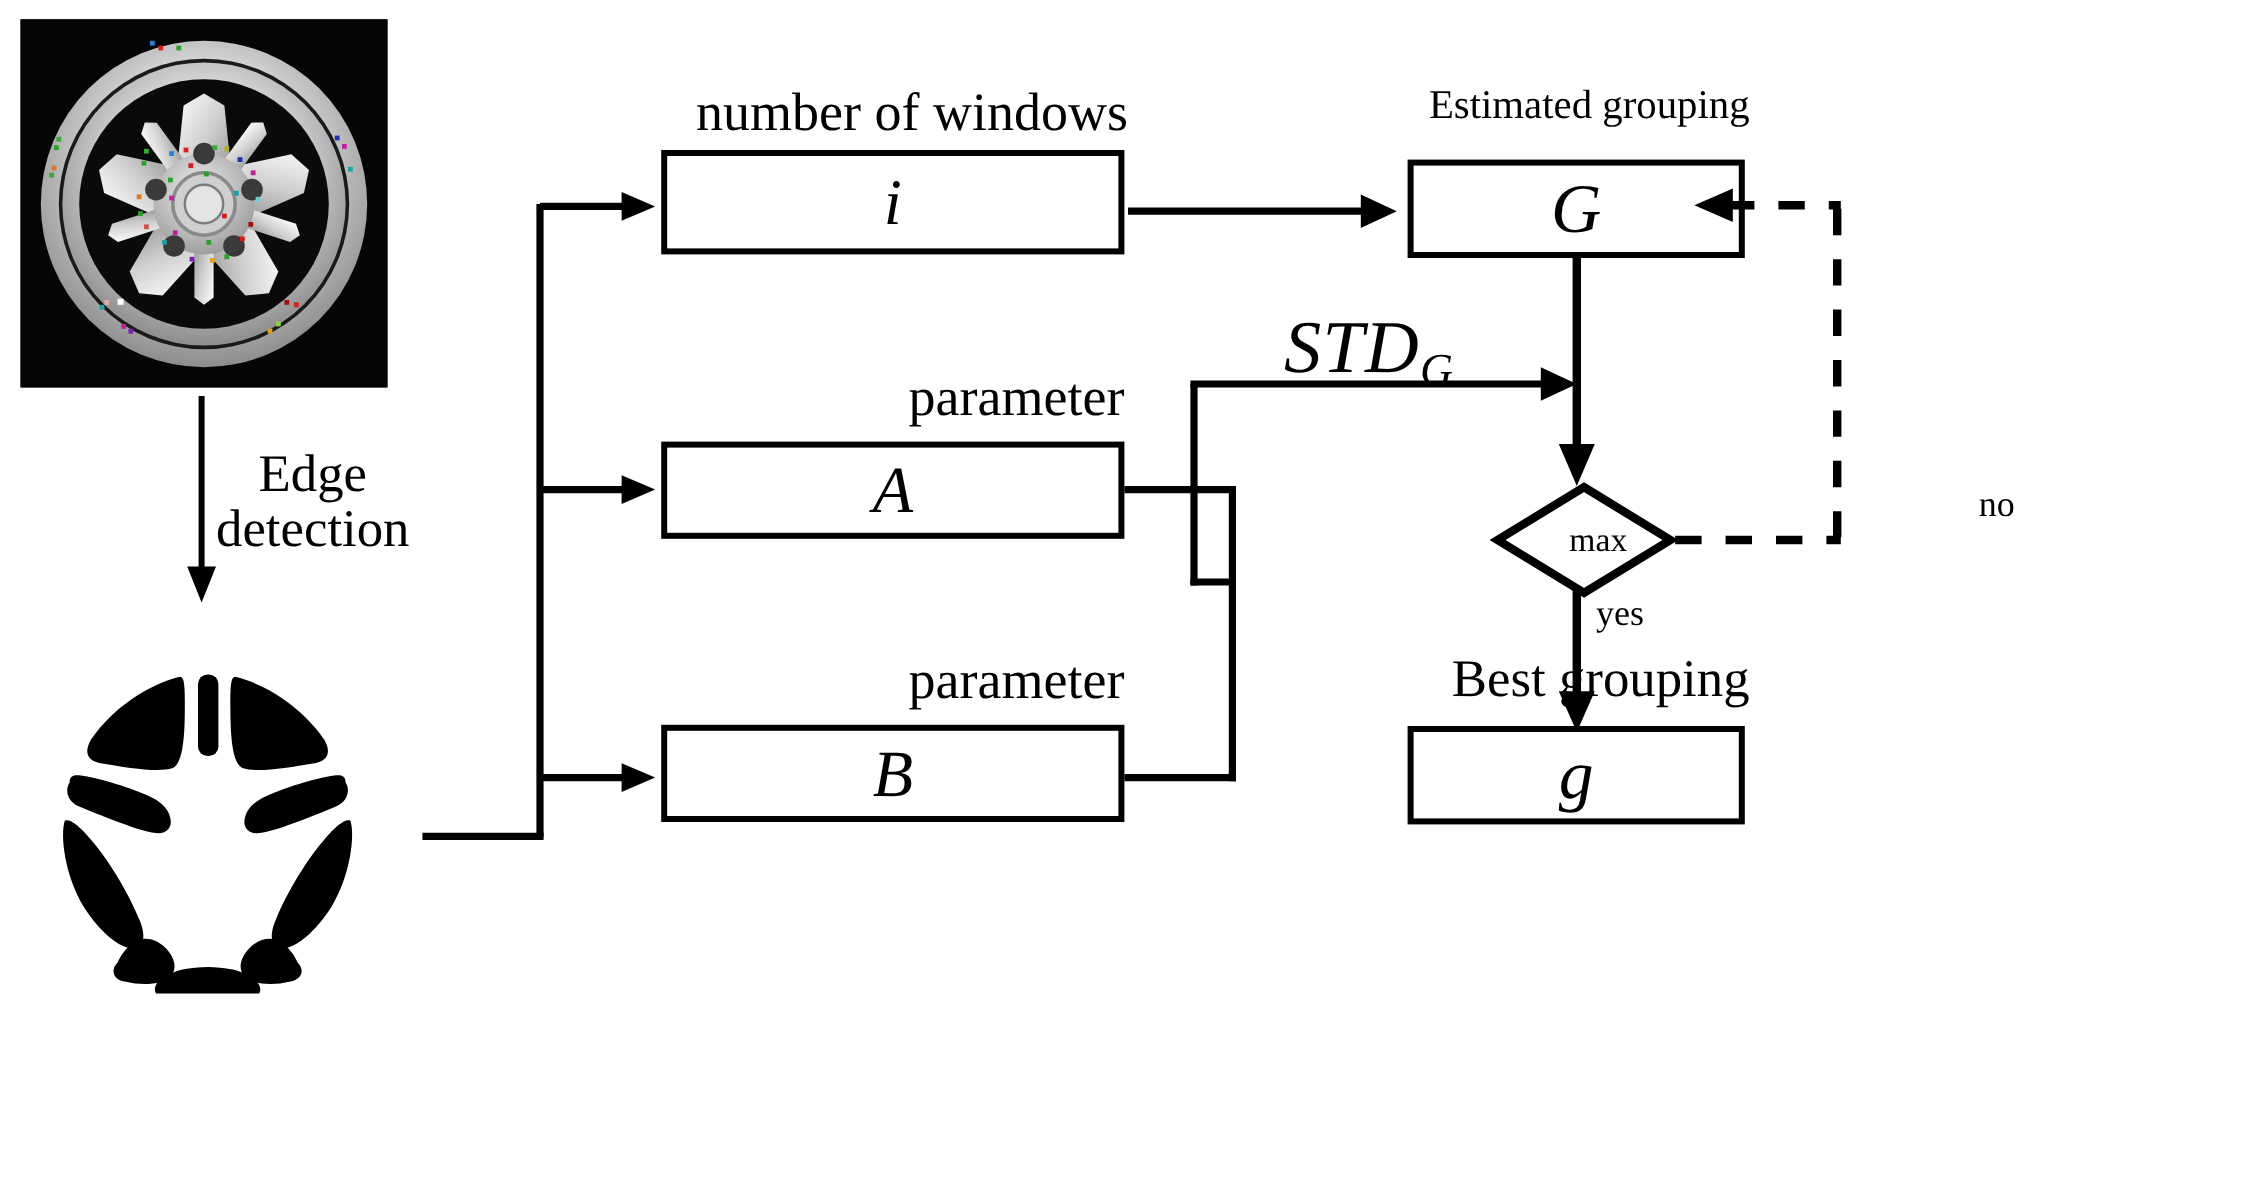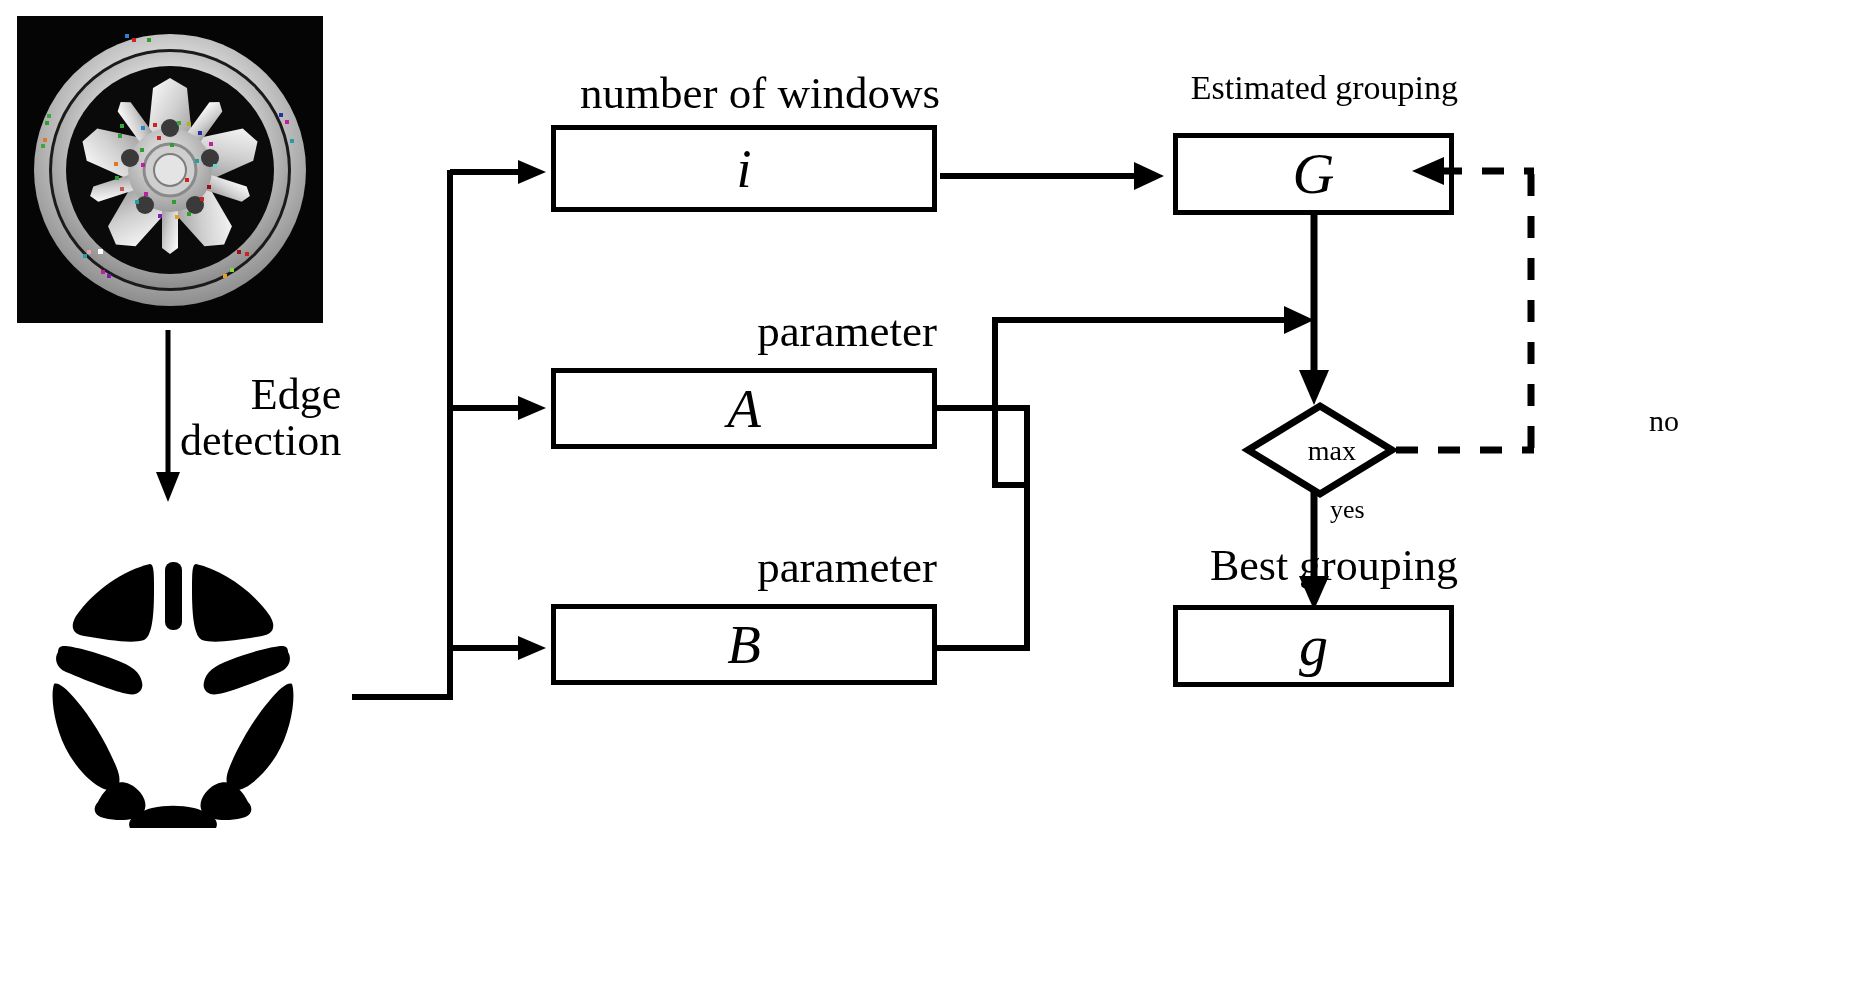--- a/index.html
+++ b/index.html
@@ -162,21 +162,21 @@
           <rect x="81" y="233" width="5" height="5" fill="#ffffff"></rect>
         </g>
       </g>
     </svg>
   </div>
 
   <svg class="node" style="left:140px;top:330px;width:110px;height:185px;">
     <line x1="28" y1="0" x2="28" y2="152" stroke="#000" stroke-width="5"></line>
     <polygon points="28,172 16,142 40,142" fill="#000"></polygon>
   </svg>
-  <div class="cap" style="left:180px;top:372px;font-size:44px;text-align:right;">
+  <div class="cap" style="left:180px;top:372px;font-size:44px;text-align:center;">
     <div>Edge</div>
     <div>detection</div>
   </div>
 
   <div id="sil-wrap">
     <svg width="290" height="290" viewBox="0 0 290 290">
       <g fill="#000">
 
         <rect x="137" y="22" width="17" height="68" rx="8"></rect>
 
@@ -254,20 +254,23 @@
     <line x1="97" y1="108" x2="97" y2="351" stroke="#000" stroke-width="6"></line>
 
     <line x1="62" y1="185" x2="100" y2="185" stroke="#000" stroke-width="6"></line>
 
     <line x1="65" y1="20" x2="65" y2="188" stroke="#000" stroke-width="6"></line>
 
     <line x1="62" y1="20" x2="360" y2="20" stroke="#000" stroke-width="6"></line>
     <polygon points="384,20 354,6 354,34" fill="#000"></polygon>
   </svg>
 
+  <div id="std-label">
+    <span>STD</span><span class="sub">G</span>
+  </div>
 
   <svg class="node" style="left:1290px;top:215px;width:60px;height:200px;">
     <line x1="24" y1="0" x2="24" y2="162" stroke="#000" stroke-width="7"></line>
     <polygon points="24,190 9,155 39,155" fill="#000"></polygon>
   </svg>
 
   <svg class="node" style="left:1240px;top:400px;width:160px;height:100px;">
     <polygon points="80,6 152,50 80,94 8,50" fill="#fff" stroke="#000" stroke-width="7"></polygon>
   </svg>
   <div class="lbl-small" style="left:1286px;top:435px;width:70px;text-align:right;font-size:28px;">max</div>
@@ -280,20 +283,20 @@
 
     <line x1="60" y1="31" x2="154" y2="31" stroke="#000" stroke-width="7" stroke-dasharray="22 20"></line>
     <polygon points="32,31 64,17 64,45" fill="#000"></polygon>
   </svg>
   <div class="lbl-small" style="left:1605px;top:404px;font-size:30px;margin-left:44px;">no</div>
 
   <svg class="node" style="left:1290px;top:490px;width:60px;height:130px;">
     <line x1="24" y1="0" x2="24" y2="92" stroke="#000" stroke-width="7"></line>
     <polygon points="24,120 9,86 39,86" fill="#000"></polygon>
   </svg>
-  <div class="lbl-small" style="left:1330px;top:495px;font-size:26px;">yes</div>
+  <div class="lbl-small" style="left:1330px;top:495px;font-size:30px;">yes</div>
 
   <div class="cap" style="left:1168px;top:543px;width:290px;font-size:44px;">Best grouping</div>
   <div class="box" style="left:1173px;top:605px;width:281px;height:82px;">
     <span class="val" style="font-size:58px;">g</span>
   </div>
 
 </div>
 
 </body></html>

